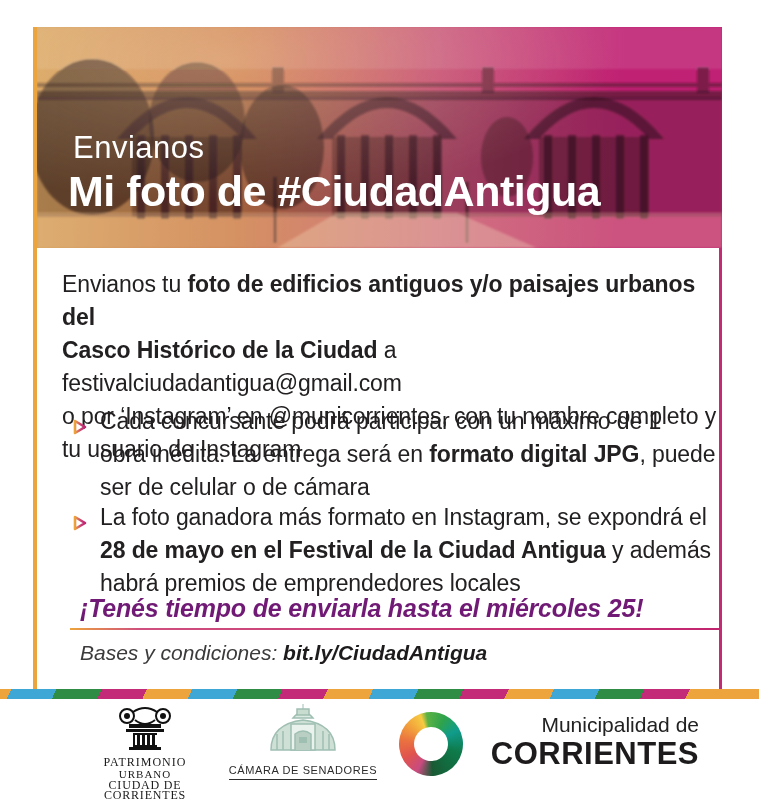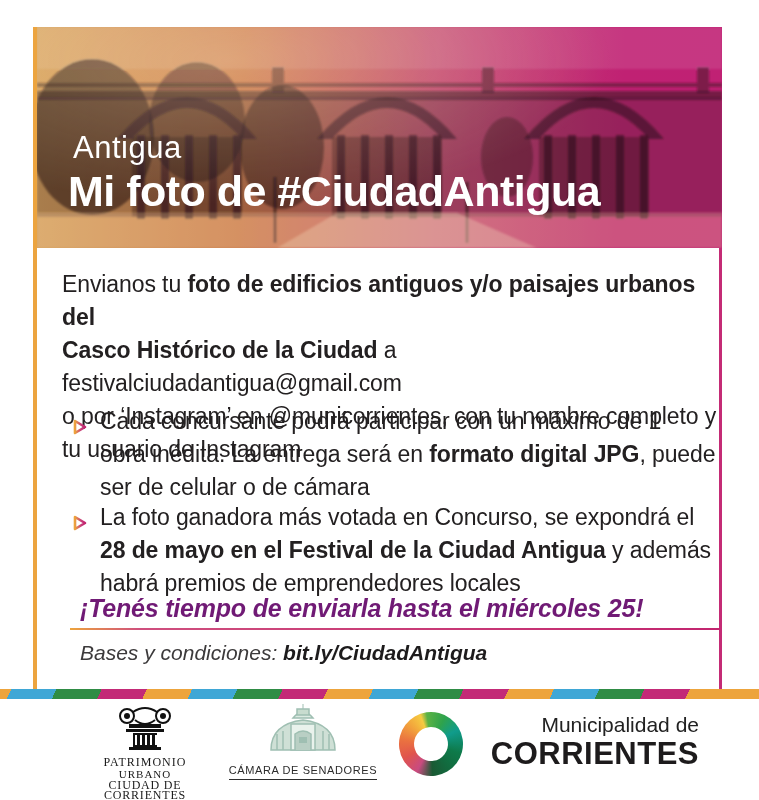--- a/index.html
+++ b/index.html
@@ -149,21 +149,21 @@
         <g stroke="#1f0d14" stroke-width="3" opacity="0.6">
           <line x1="238" y1="150" x2="238" y2="216"></line>
           <line x1="430" y1="155" x2="430" y2="216"></line>
         </g>
 
         <rect x="0" y="186" width="685" height="35" fill="#e8c79a" opacity="0.30"></rect>
         <polygon points="240,221 500,221 420,186 300,186" fill="#f5e3c0" opacity="0.30"></polygon>
       </g>
     </svg>
     <div class="photo-vignette"></div>
-    <div class="kicker">Antigua</div>
+    <div class="kicker">Envianos</div>
     <div class="headline">Mi foto de #CiudadAntigua</div>
   </div>
 
   <div class="frame-left"></div>
   <div class="frame-right"></div>
 
   <div class="copy intro"><span>Envianos tu </span><span class="b">foto de edificios antiguos y/o paisajes urbanos del</span><br><span class="b">Casco Histórico de la Ciudad</span><span> a festivalciudadantigua@gmail.com</span><br><span>o por ‘Instagram’ en @municorrientes, con tu nombre completo y</span><br><span>tu usuario de Instagram</span></div>
 
   <div class="copy bullet bullet-1">
     <div class="bullet-marker">
@@ -187,21 +187,21 @@
         <defs>
             <linearGradient id="tg2" x1="0" y1="0" x2="1" y2="0">
           <stop offset="0" stop-color="#eda43c"></stop>
               <stop offset="0.6" stop-color="#c73f7c"></stop>
               <stop offset="1" stop-color="#c2256f"></stop>
         </linearGradient>
           </defs>
         <path d="M3 3 L13 9 L3 15 Z" fill="none" stroke="url(#tg2)" stroke-width="2.6" stroke-linejoin="round"></path>
       </svg>
     </div>
-    <div class="bullet-body"><span>La foto ganadora más votada en Concurso, se expondrá el</span><br><span class="b">28 de mayo en el Festival de la Ciudad Antigua</span><span> y además</span><br><span>habrá premios de emprendedores locales</span></div>
+    <div class="bullet-body"><span>La foto ganadora más formato en Instagram, se expondrá el</span><br><span class="b">28 de mayo en el Festival de la Ciudad Antigua</span><span> y además</span><br><span>habrá premios de emprendedores locales</span></div>
   </div>
 
   <div class="deadline">¡Tenés tiempo de enviarla hasta el miércoles 25!</div>
 
   <div class="divider"></div>
 
   <div class="bases"><span>Bases y condiciones: </span><span class="link">bit.ly/CiudadAntigua</span></div>
 
   <div class="colorbar"></div>
 

